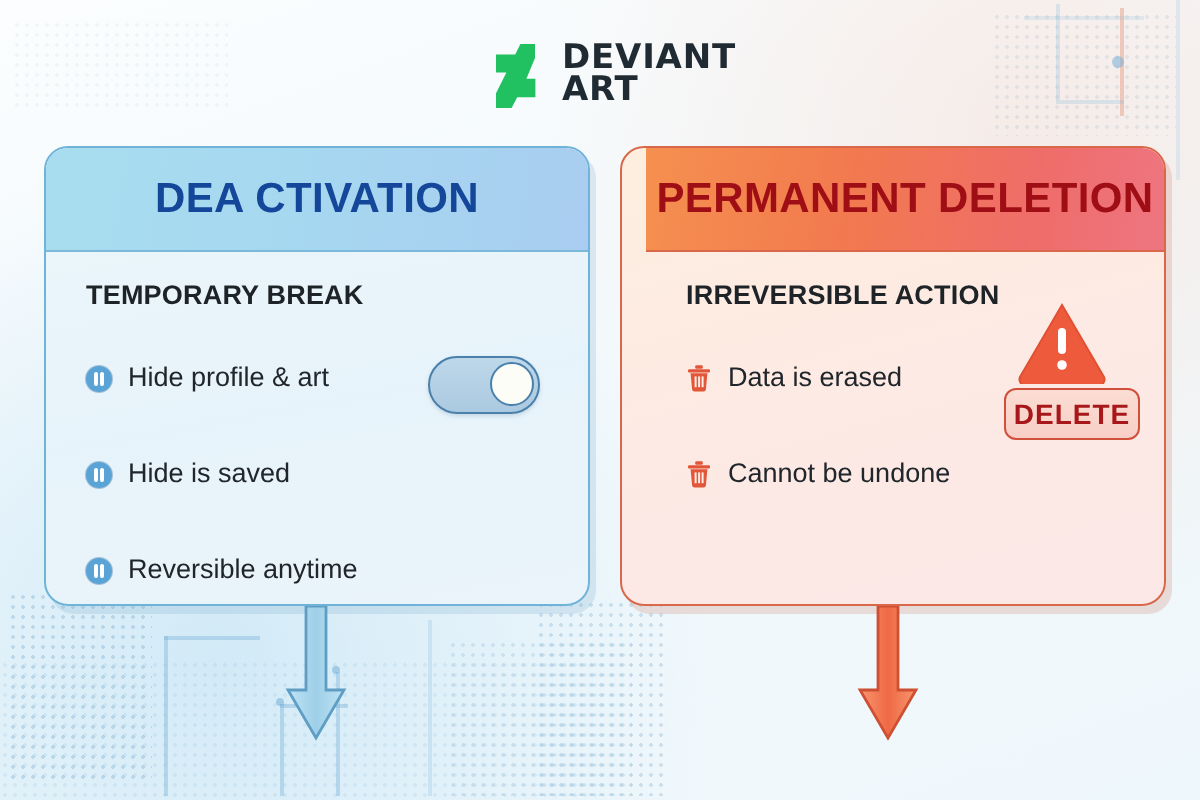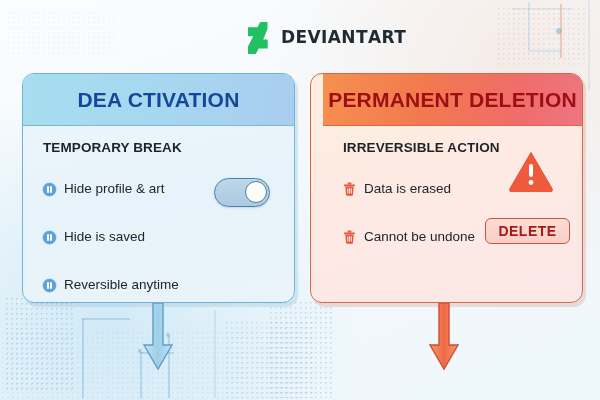--- a/index.html
+++ b/index.html
@@ -39,21 +39,21 @@
   .node.sm { width:4px; height:4px; }
   .trace.red { background:rgba(228,140,110,.40); }
 
   
   #logo {
     position:absolute; left:248px; top:16px; width:118px; height:44px;
     display:flex; align-items:center; gap:7px;
   }
   #logo .mark { width:26px; height:32px; flex:0 0 26px; }
   #logo .wordmark {
-    display:flex; justify-content:space-between;
+    display:flex; flex-direction:column; justify-content:space-between;
     line-height:.92;
   }
   #logo .wordmark span {
     font-family:"DejaVu Sans", sans-serif;
     font-weight:900; color:#1f2a33; font-size:17px;
     letter-spacing:.4px;
   }
 
   
   .card {
@@ -131,22 +131,22 @@
     width:22px; height:22px; border-radius:50%;
     background:#fbfdf6; border:1.4px solid #4a80ac;
   }
 
   
   #warning-triangle {
     position:absolute; right:28px; top:24px; width:46px; height:42px;
   }
   
   #delete-button {
-    position:absolute; right:12px; top:92px;
-    width:85px; height:26px; border-radius:6px;
+    position:absolute; right:12px; top:68px;
+    width:68px; height:26px; border-radius:6px;
     background:linear-gradient(180deg,#fbddd3 0%,#f8cfc6 100%);
     border:1.6px solid #d1503c;
     display:flex; align-items:center; justify-content:center;
     cursor:pointer;
   }
   #delete-button span {
     font-weight:700; font-size:14px; color:#a8181a; letter-spacing:.5px;
   }
 
   

